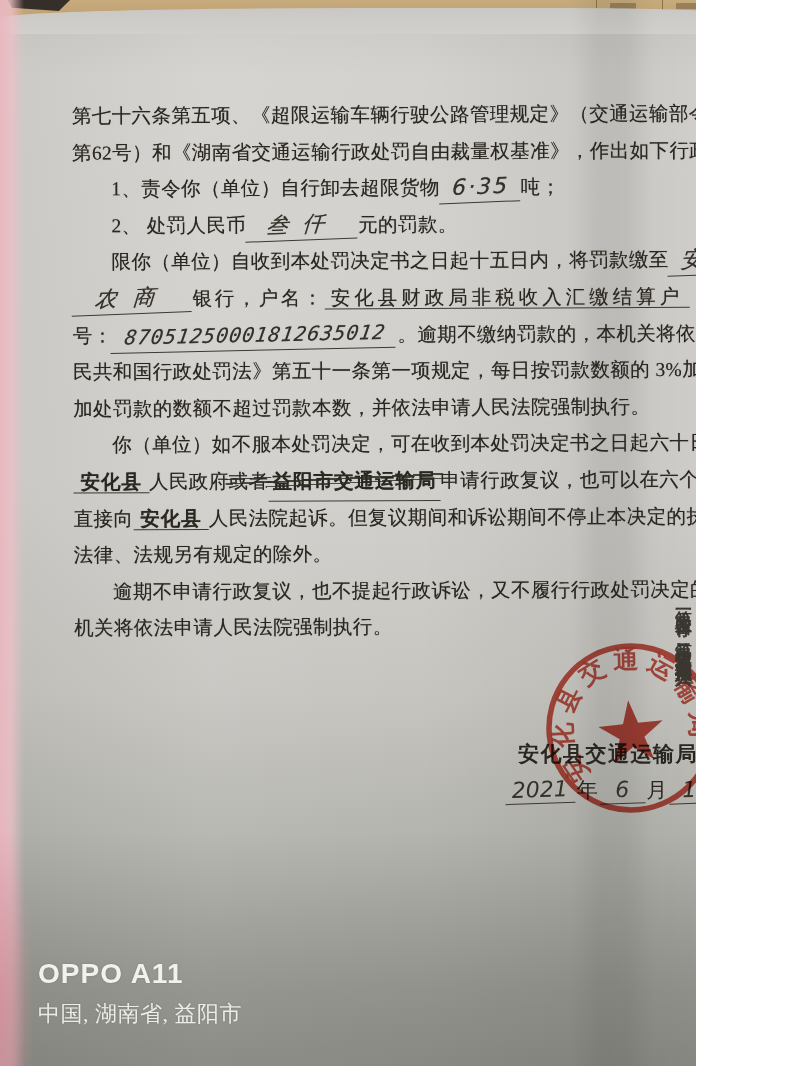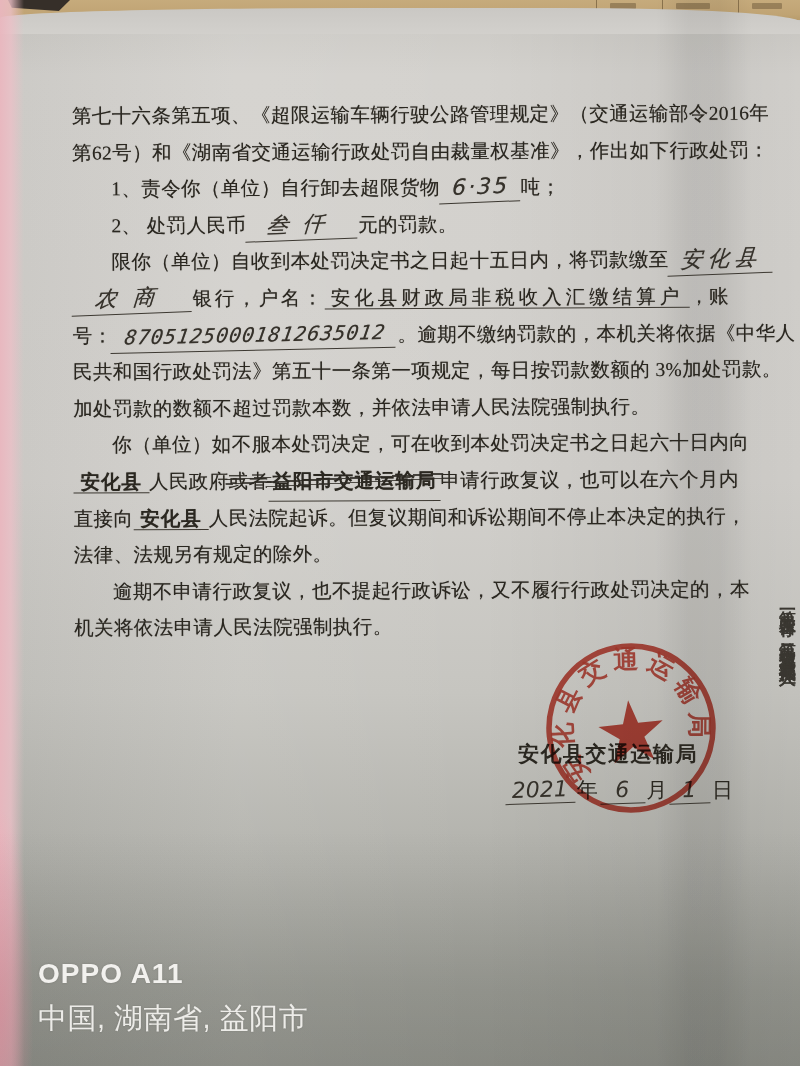--- a/index.html
+++ b/index.html
@@ -1,20 +1,20 @@
 <!DOCTYPE html>
 <html><head>
 <meta charset="utf-8">
 <style>
   * { margin:0; padding:0; box-sizing:border-box; }
   html,body { width:800px; height:1066px; overflow:hidden; }
   body { font-family:"Liberation Serif", serif; }
 
   .photo {
-    position:relative; width:800px; height:1066px; overflow:hidden;
+    position:relative; width:696px; height:1066px; overflow:hidden;
     background:
       linear-gradient(90deg, rgba(0,0,0,0.04) 0%, rgba(255,255,255,0.05) 30%, rgba(0,0,0,0.00) 60%, rgba(0,0,0,0.05) 87%, rgba(0,0,0,0.02) 100%),
       linear-gradient(180deg, #c9c7c2 0%, #d4d2ce 7%, #d2d0cc 45%, #c6c5c0 65%, #b0b0aa 82%, #a0a19a 93%, #9a9b94 100%);
   }
   
   .curve-shade { position:absolute; inset:0; pointer-events:none;
     background: linear-gradient(90deg, transparent 0 82%, rgba(0,0,0,0.06) 86% 90%, transparent 94%);
   }
 
   
@@ -81,21 +81,21 @@
   
   .side-note { position:absolute; right:2px; top:598px; height:345px;
     writing-mode:vertical-rl; text-orientation:upright;
     font-size:16.5px; letter-spacing:2.5px; color:#3a3731; font-weight:600;
     text-shadow:0 0 0.6px rgba(50,46,40,0.5); }
 
   
   .wm { position:absolute; left:38px; color:#f2f1ee; font-family:"Liberation Sans", sans-serif; z-index:5;
     text-shadow:0 0 2px rgba(80,80,75,0.35); }
   .wm-device { top:958px; font-size:28px; font-weight:bold; letter-spacing:1px; }
-  .wm-location { top:999px; font-size:29px; font-weight:400; letter-spacing:0.5px; opacity:0.95; }
+  .wm-location { top:999px; font-size:22px; font-weight:400; letter-spacing:0.5px; opacity:0.95;font-family:Liberation Serif, serif; }
 
   .bottom-shade { position:absolute; inset:0; pointer-events:none; z-index:2;
     background:linear-gradient(180deg, transparent 0 78%, rgba(70,72,66,0.16) 92%, rgba(70,72,66,0.22) 100%); }
 </style>
 </head>
 <body>
 
 <div class="photo">
 
   <div class="strip-top">

